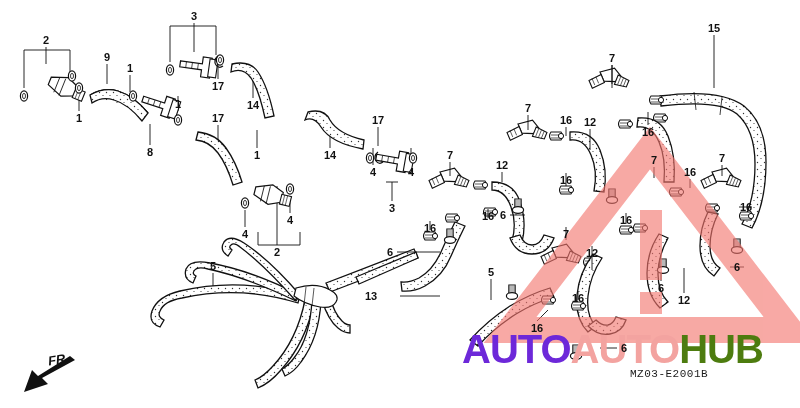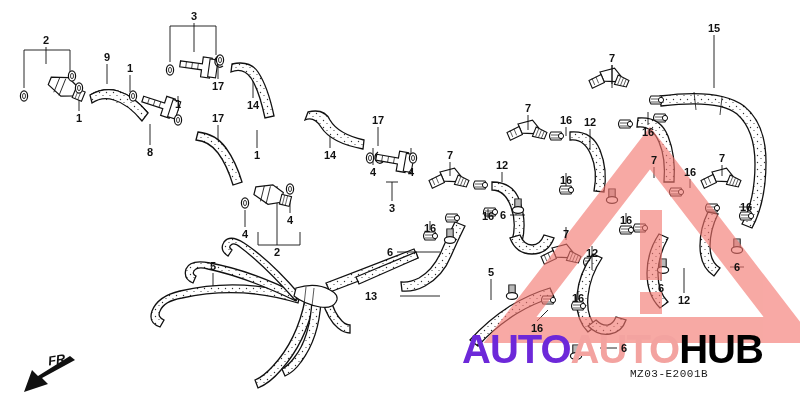--- a/index.html
+++ b/index.html
@@ -10,21 +10,21 @@
            font-size:11px;font-weight:700;color:#111;line-height:1;
            transform:translate(-50%,-50%);white-space:nowrap;}
   #partno{position:absolute;left:630px;top:368px;font-family:"Liberation Mono",monospace;
           font-size:11px;font-weight:400;letter-spacing:.5px;color:#1a1a1a;}
   #frlabel{position:absolute;left:48px;top:352px;font-family:"Liberation Sans",sans-serif;
            font-size:13px;font-weight:700;font-style:italic;color:#111;
            transform:rotate(-8deg);}
   #wm{position:absolute;left:0;top:0;width:800px;height:408px;pointer-events:none;}
   #wmtext{position:absolute;left:462px;top:329px;font-family:"Liberation Sans",sans-serif;
           font-size:40px;font-weight:700;letter-spacing:-1px;line-height:1;}
-  #wmtext .a{color:#6d28d9;} #wmtext .m{color:#f3a3a0;} #wmtext .h{color:#000000;}
+  #wmtext .a{color:#6d28d9;} #wmtext .m{color:#f3a3a0;} #wmtext .h{color:#4d7c0f;}
 </style>
 </head>
 <body>
 
 <div id="page">
 
   <svg id="art" viewBox="0 0 800 408" xmlns="http://www.w3.org/2000/svg">
     <defs>
       <pattern id="spk" width="7" height="7" patternUnits="userSpaceOnUse">
         <rect width="7" height="7" fill="#fff"></rect>

